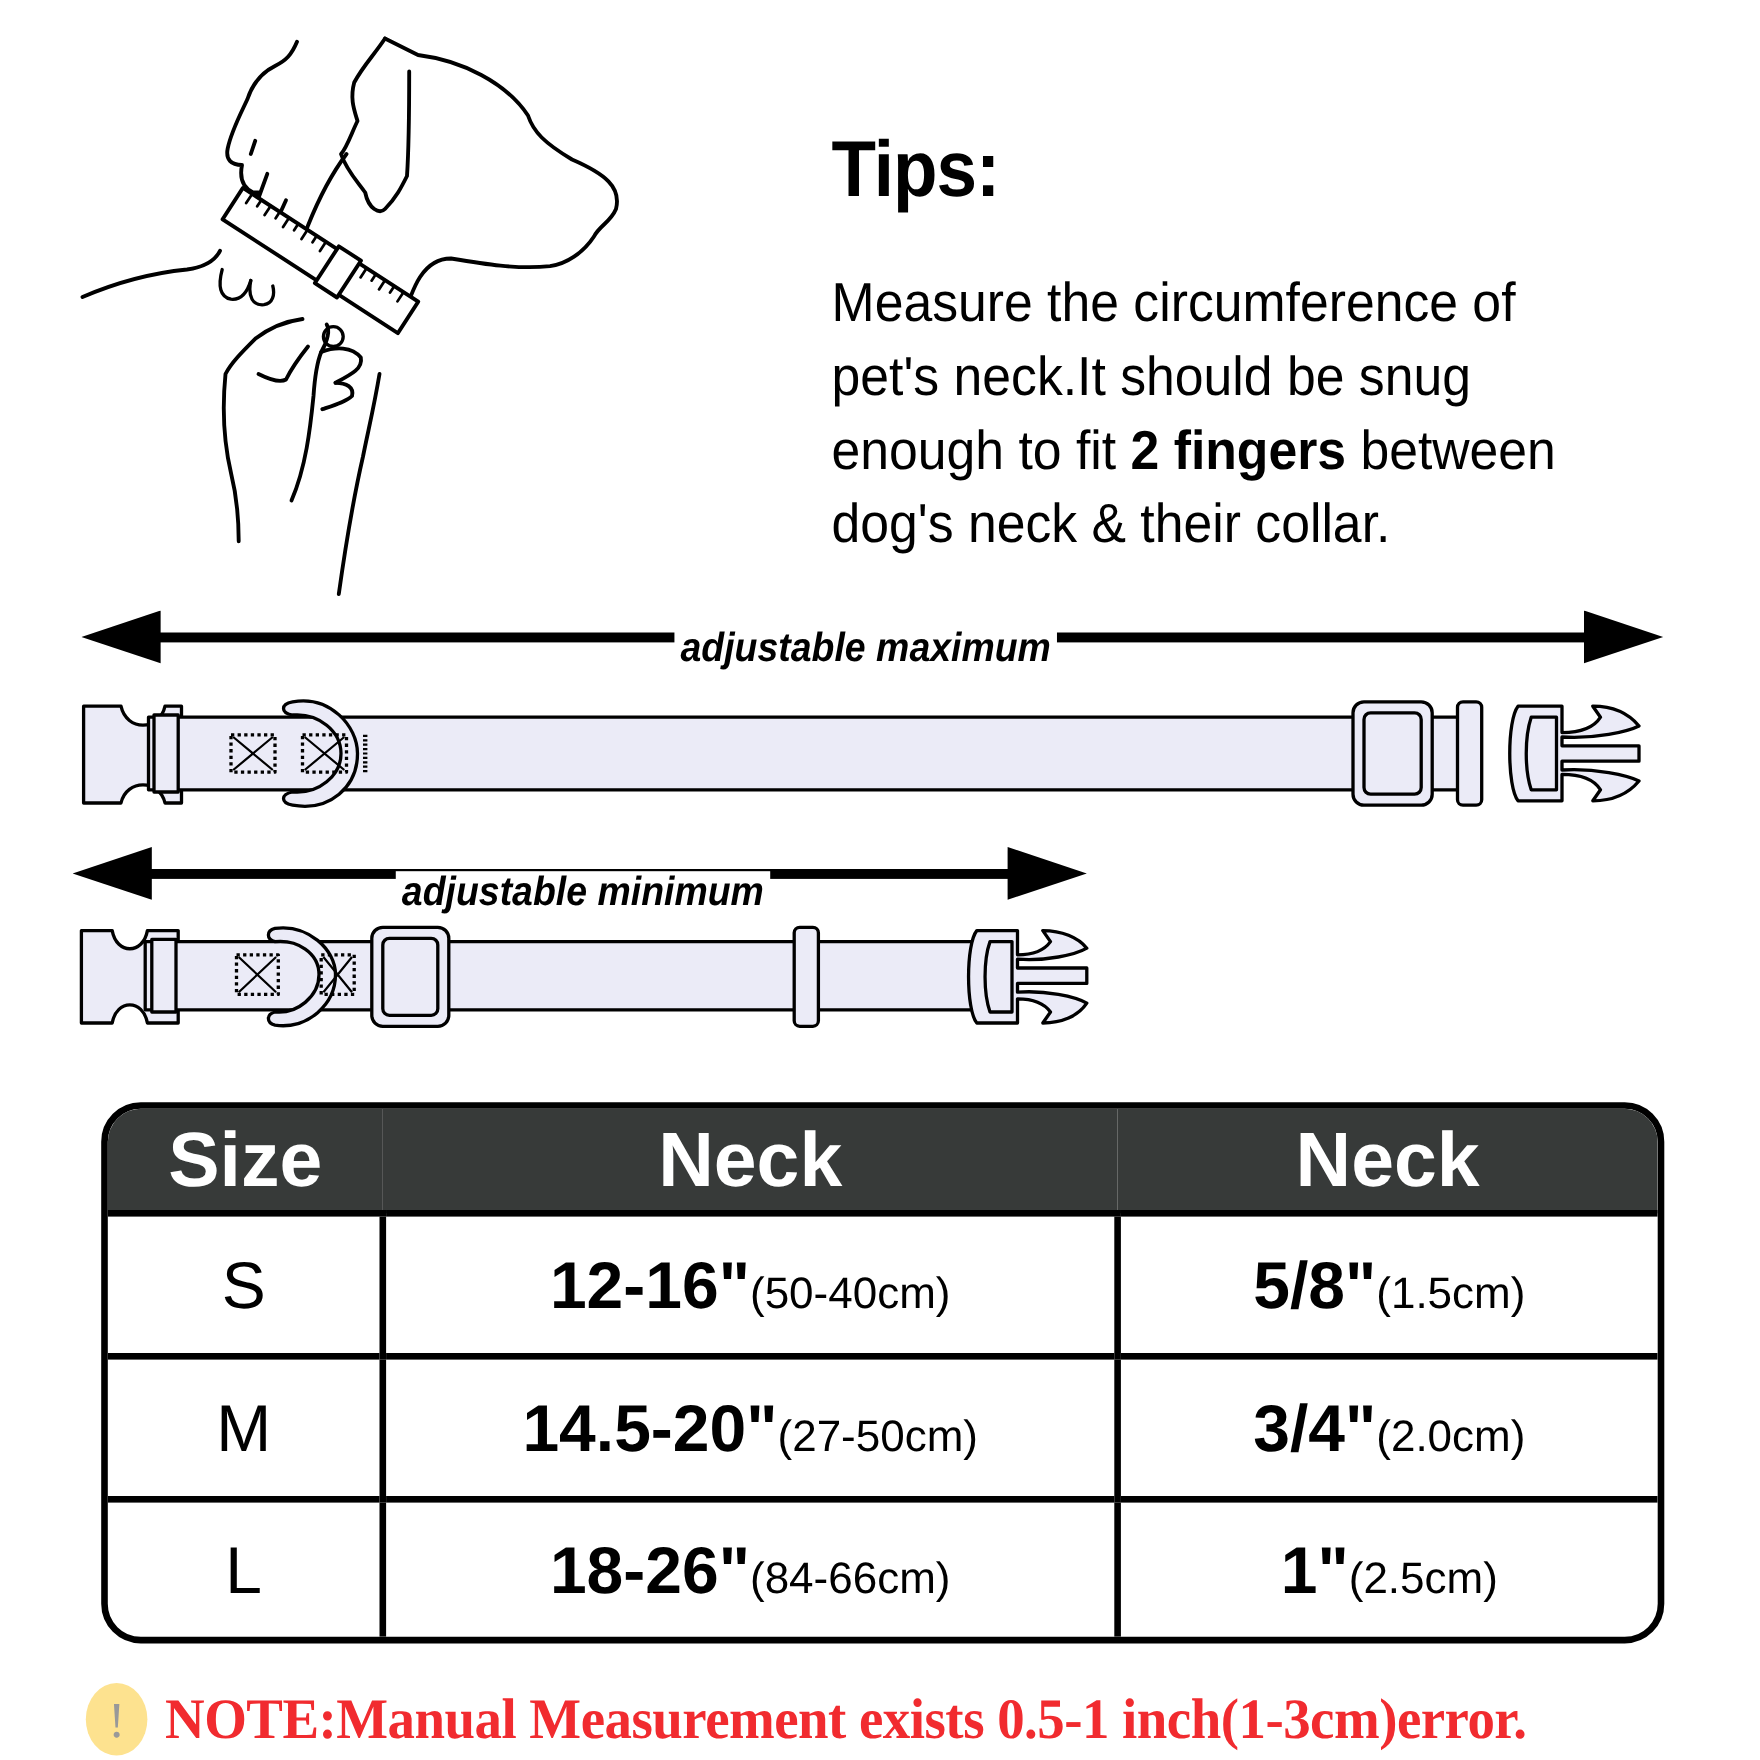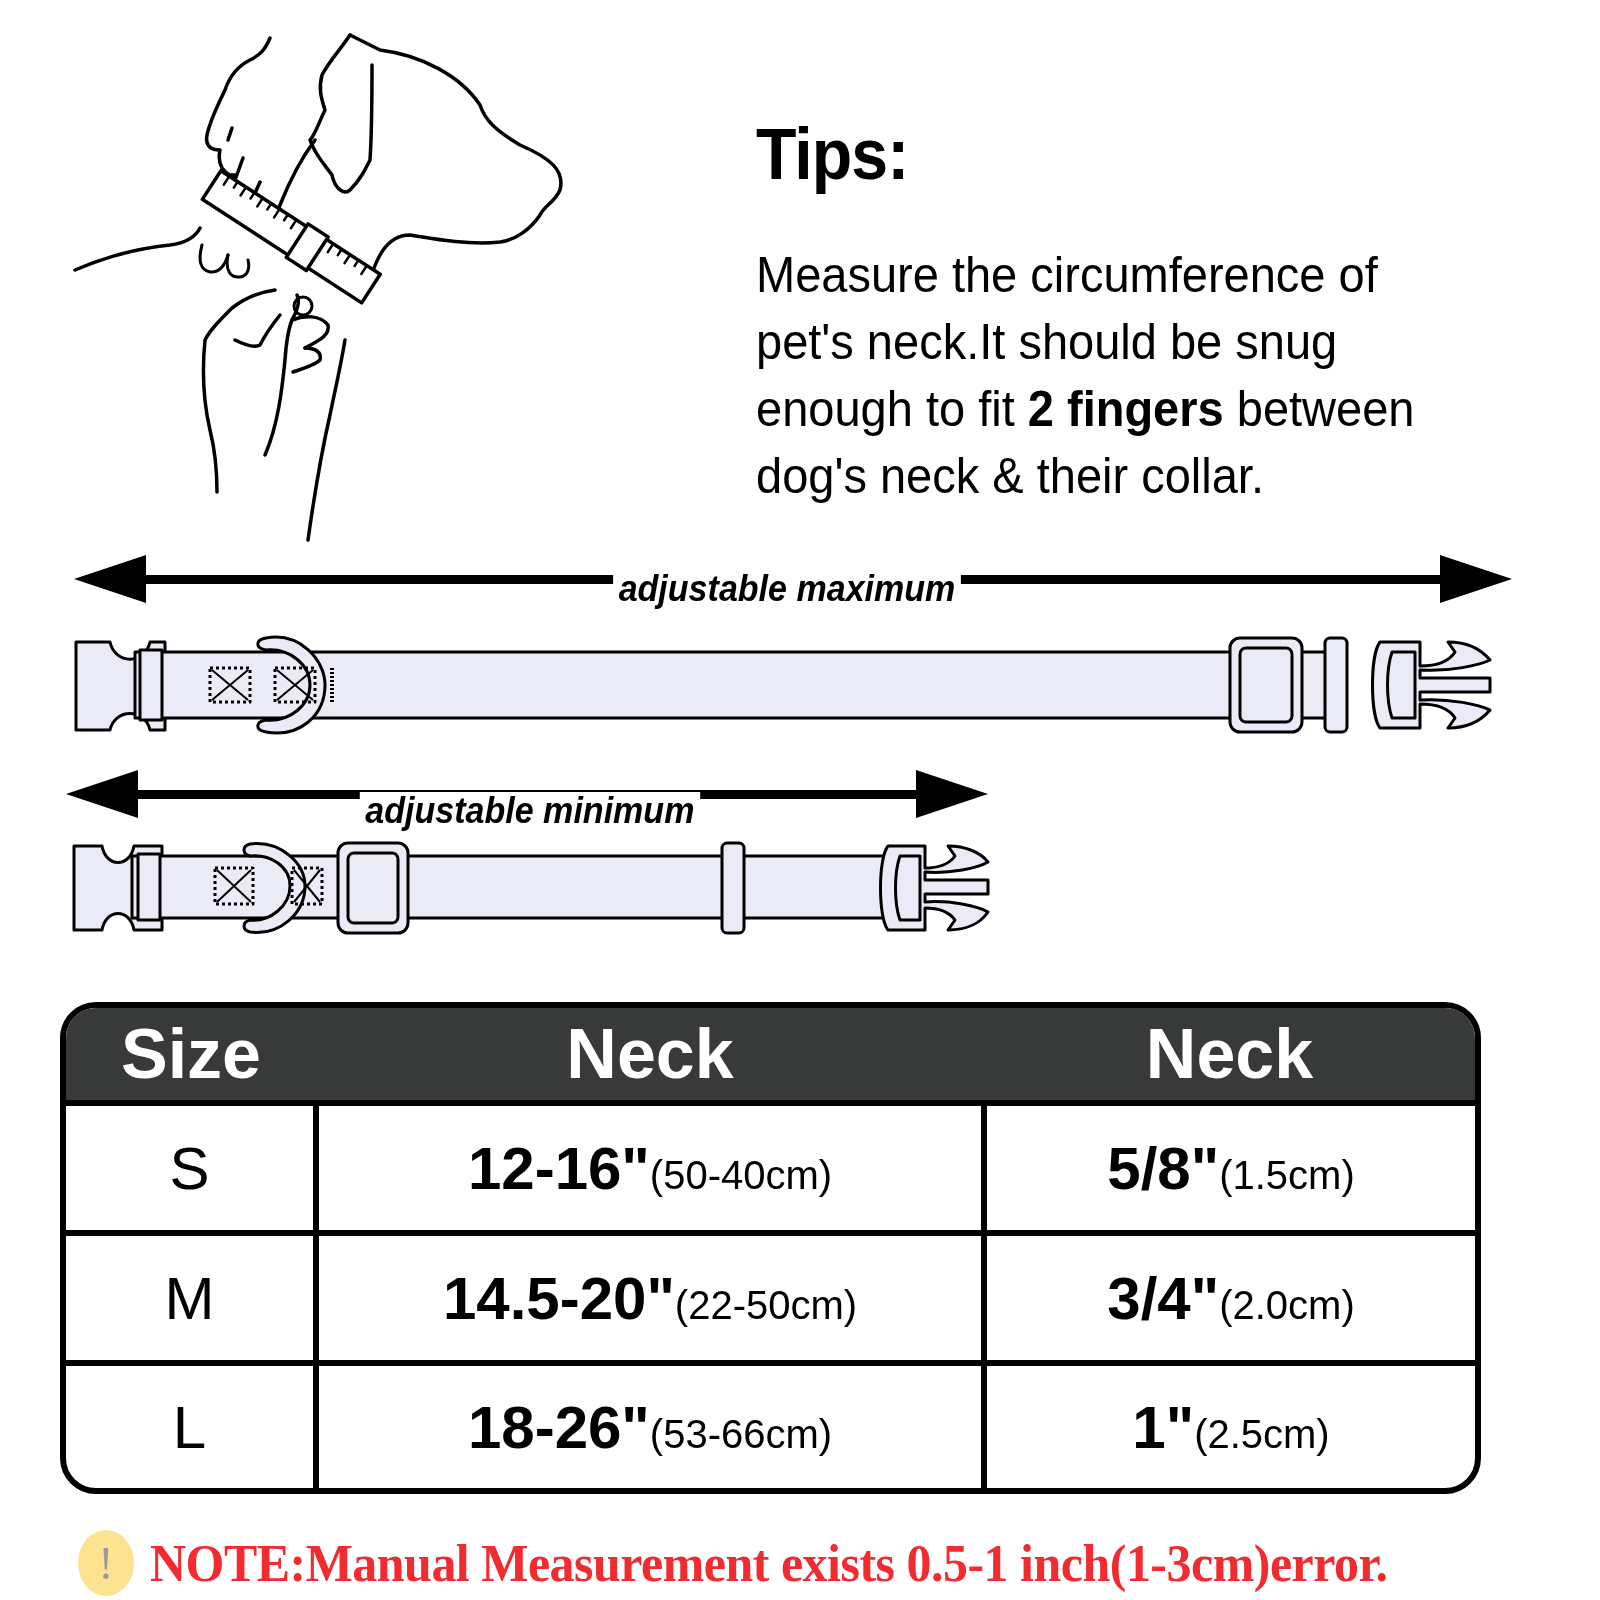--- a/index.html
+++ b/index.html
@@ -6,21 +6,21 @@
     body { width: 1600px; height: 1600px; position: relative; overflow: hidden; font-family: "Liberation Sans", sans-serif; color: #000; }
     .abs { position: absolute; }
     #illustration { left: 60px; top: 30px; width: 620px; height: 520px; }
     #tips-title { left: 756px; top: 118px; font-size: 72px; font-weight: bold; letter-spacing: -1px; line-height: 1; transform: scaleX(0.92); transform-origin: left; }
     #tips-body { left: 756px; top: 242px; width: 820px; font-size: 50px; line-height: 67px; transform: scaleX(0.94); transform-origin: left; white-space: nowrap; }
     #tips-body b { font-weight: bold; }
     .arrow-label { font-size: 37px; font-weight: bold; font-style: italic; background: #fff; padding: 0 6px; line-height: 1; transform: scaleX(0.92); }
     #max-label { left: 598px; top: 570px; }
     #min-label { left: 345px; top: 792px; }
     svg.collar { position: absolute; }
-    #size-table { position: absolute; left: 60px; top: 1002px; width: 1421px; height: 492px; border: 6px solid #000; border-radius: 36px; overflow: hidden; box-sizing: border-box; }
+    #size-table { position: absolute; left: 92px; top: 1002px; width: 1421px; height: 492px; border: 6px solid #000; border-radius: 36px; overflow: hidden; box-sizing: border-box; }
     #size-table table { width: 100%; height: 100%; border-collapse: collapse; }
     #size-table th { background: #373a39; color: #fff; font-size: 70px; font-weight: bold; height: 92px; padding: 0; border-bottom: 6px solid #000; text-align: center; }
     #size-table td { border-top: 6px solid #000; border-left: 6px solid #000; text-align: center; font-size: 58px; padding: 0; }
     #size-table tr:first-child td { border-top: none; }
     #size-table td:first-child { border-left: none; font-size: 60px; }
     .big { font-size: 60px; font-weight: 600; }
     .small { font-size: 40px; }
     #note { left: 78px; top: 1530px; display: flex; align-items: center; white-space: nowrap; }
     #note-icon { width: 56px; height: 66px; border-radius: 50%; background: #fde28f; color: #999; font-size: 46px; display: flex; align-items: center; justify-content: center; font-family: "Liberation Serif", serif; margin-right: 16px; }
     #note-text { color: #f12b2f; font-family: "Liberation Serif", serif; font-weight: bold; font-size: 52px; letter-spacing: -0.5px; transform: scaleX(0.96); transform-origin: left; }
@@ -130,26 +130,26 @@
       </tr>
     </thead>
     <tbody>
       <tr>
         <td>S</td>
         <td><span class="big">12-16"</span><span class="small">(50-40cm)</span></td>
         <td><span class="big">5/8"</span><span class="small">(1.5cm)</span></td>
       </tr>
       <tr>
         <td>M</td>
-        <td><span class="big">14.5-20"</span><span class="small">(22-50cm)</span></td>
+        <td><span class="big">14.5-20"</span><span class="small">(27-50cm)</span></td>
         <td><span class="big">3/4"</span><span class="small">(2.0cm)</span></td>
       </tr>
       <tr>
         <td>L</td>
-        <td><span class="big">18-26"</span><span class="small">(53-66cm)</span></td>
+        <td><span class="big">18-26"</span><span class="small">(84-66cm)</span></td>
         <td><span class="big">1"</span><span class="small">(2.5cm)</span></td>
       </tr>
     </tbody>
   </table>
 </div>
 
 <div id="note" class="abs">
   <div id="note-icon">!</div>
   <div id="note-text">NOTE:Manual Measurement exists 0.5-1 inch(1-3cm)error.</div>
 </div>

